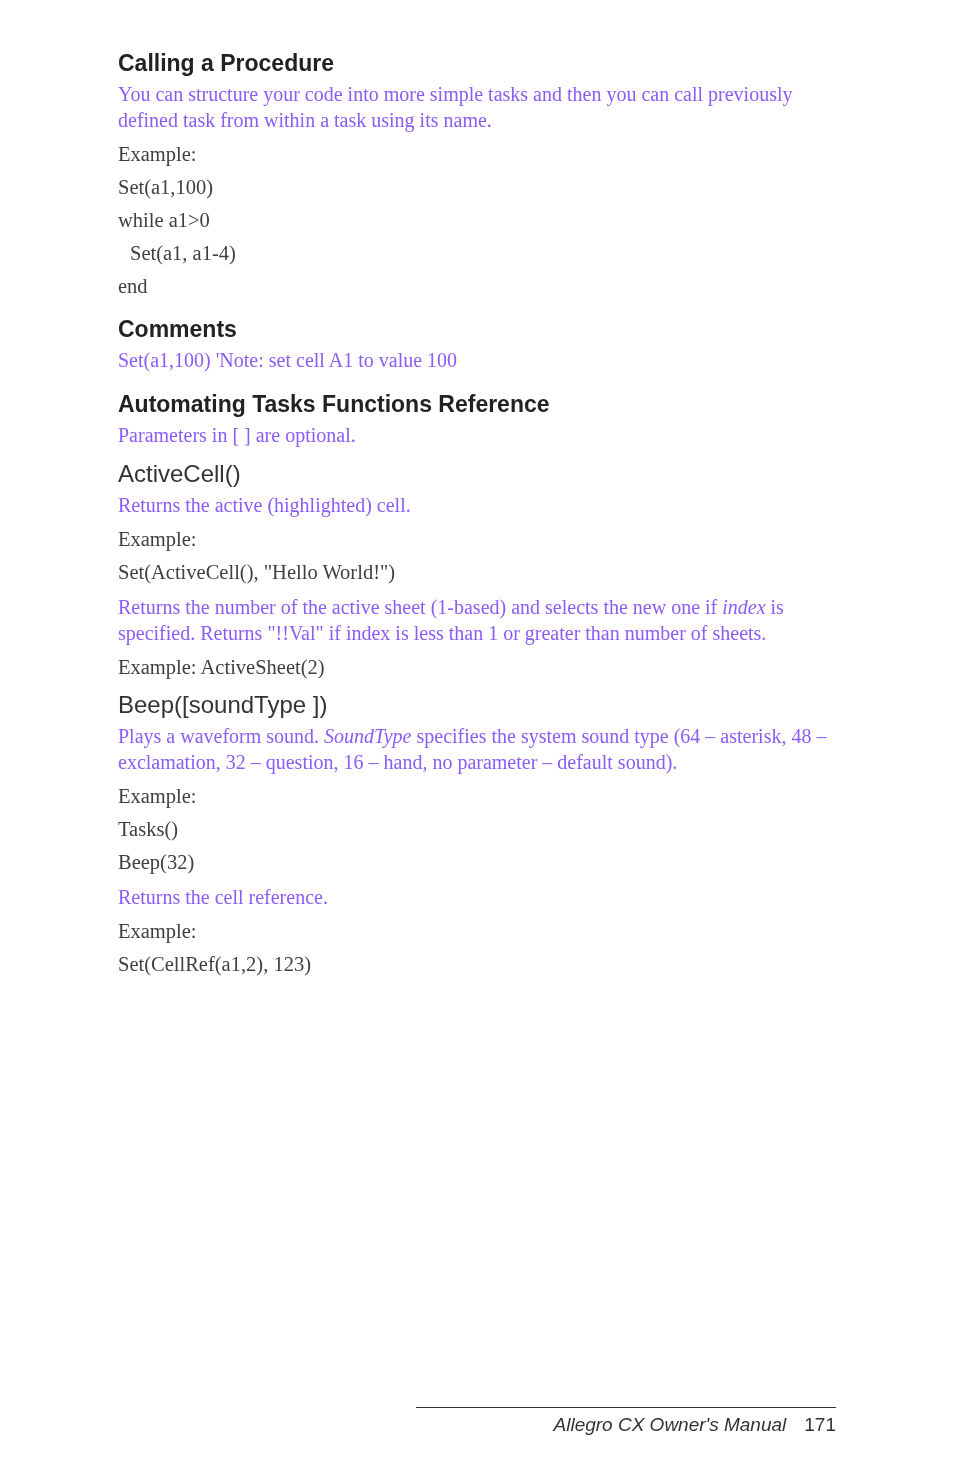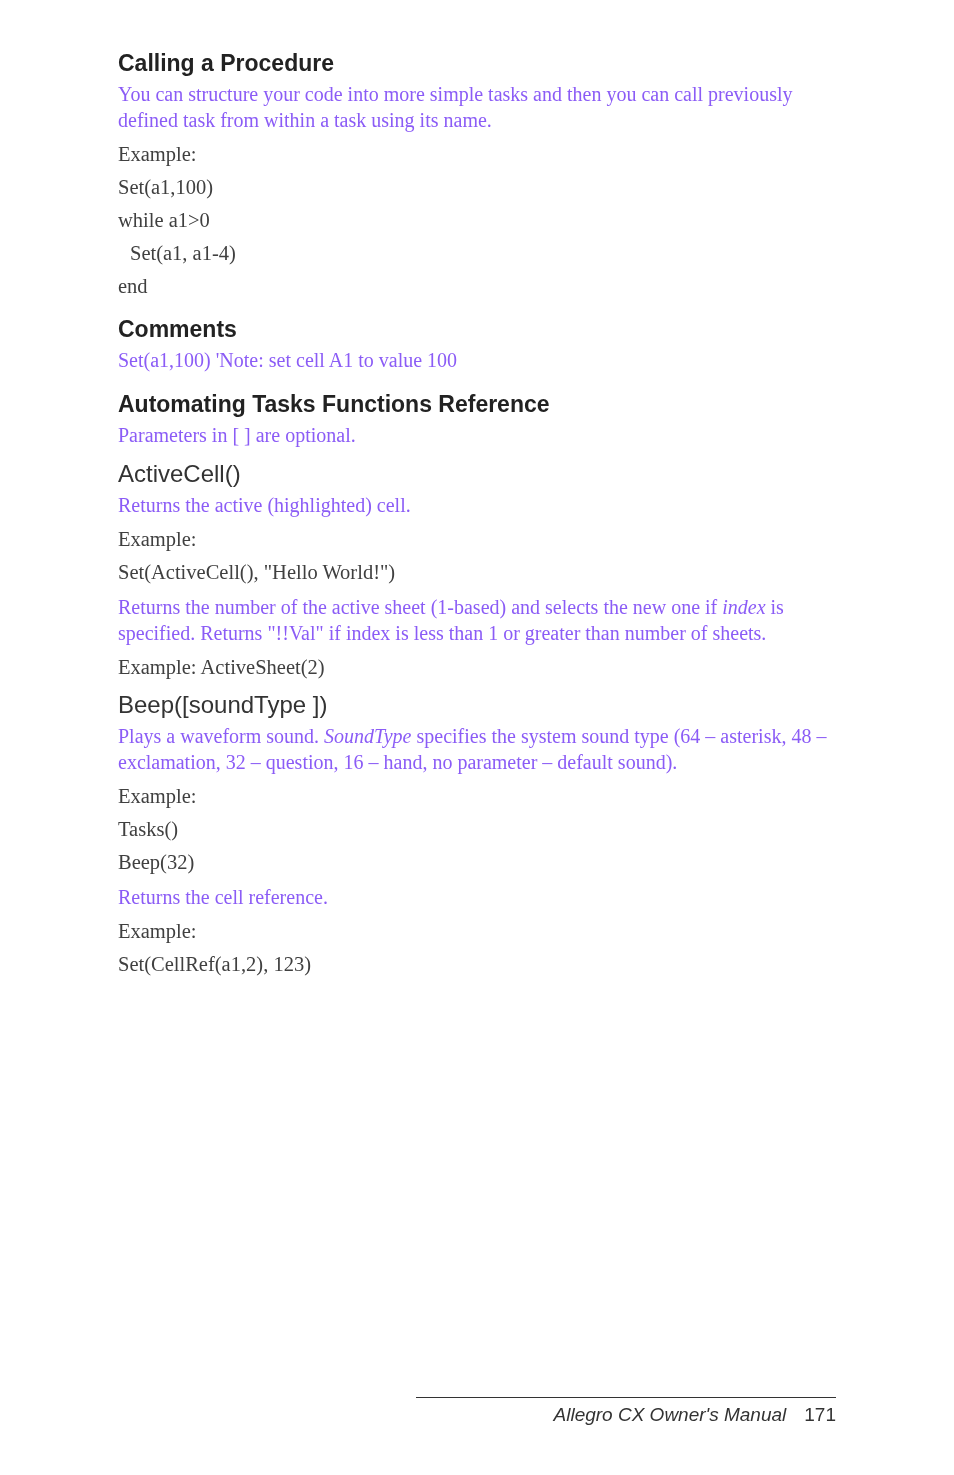--- a/index.html
+++ b/index.html
@@ -51,21 +51,21 @@
       text-align: right;
     }
     .section-block {
       margin-bottom: 18px;
     }
     .section-block-small {
       margin-bottom: 8px;
     }
     .footer {
       position: absolute;
-      bottom: 49px;
+      bottom: 39px;
       right: 118px;
       width: 420px;
     }
     .footer-line {
       border-top: 1.5px solid #333;
       margin-bottom: 6px;
     }
     .footer-text {
       font-family: Arial, Helvetica, sans-serif;
       font-style: italic;

